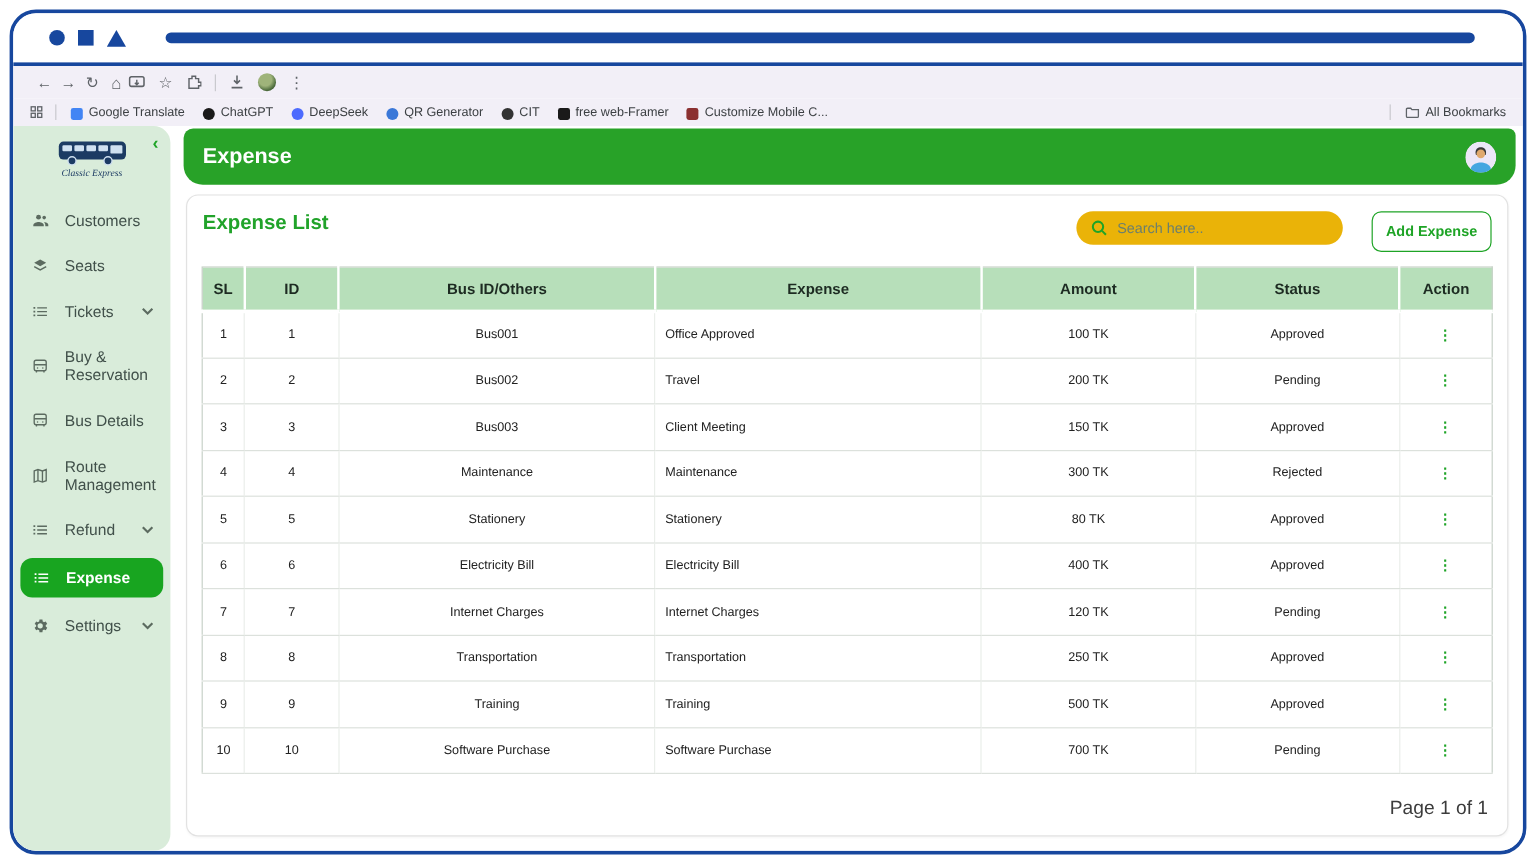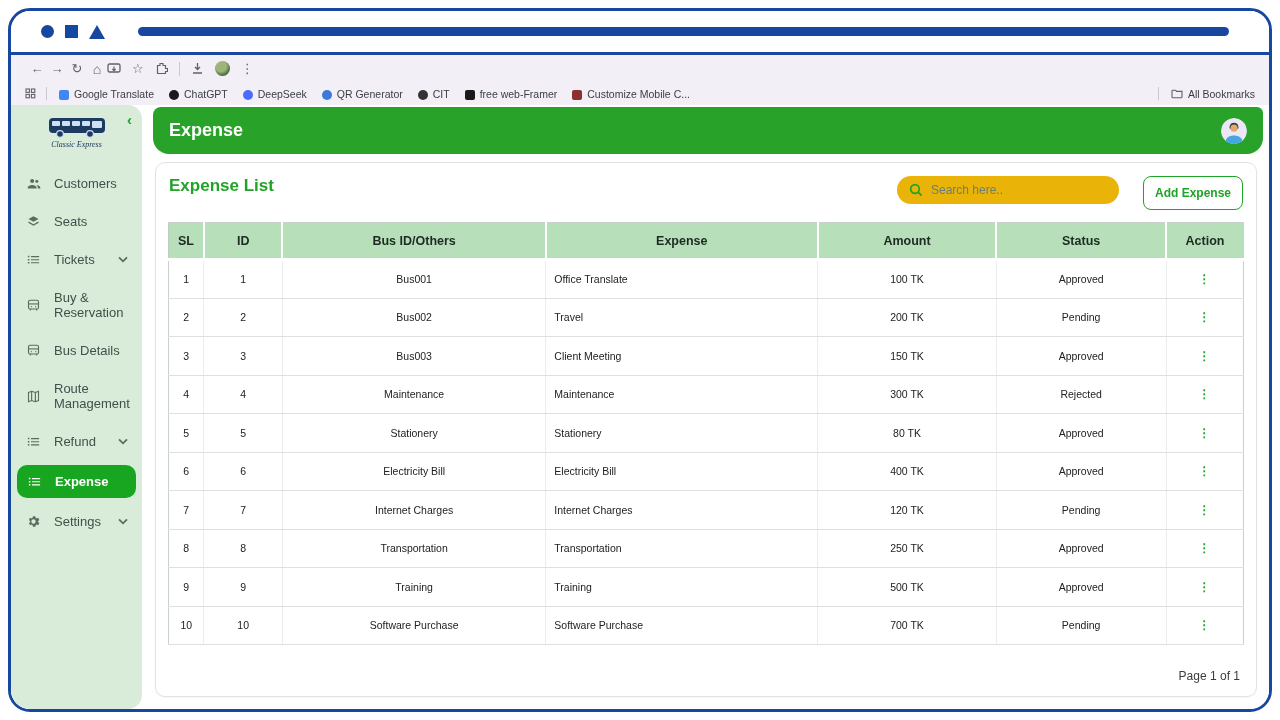--- a/index.html
+++ b/index.html
@@ -92,21 +92,21 @@
   thead th { background:#b7dfba; height:37px; font-size:12.5px; color:#1d2b22; font-weight:bold;
     border-left:2px solid #fff; border-bottom:3px solid #fff; text-align:center; }
   thead th:first-child { border-left:1px solid #c2cdc3; }
   table { border:1px solid #c8d2c9; }
   tbody td { height:38.5px; font-size:10.5px; color:#222; text-align:center;
     border-bottom:1px solid #dce1dc; border-left:1px solid #eaeeea; background:#fff; }
   tbody td.c-purpose { text-align:left; padding-left:8px; }
   tbody td:first-child { border-left:none; }
   .kebab { color:#1ea426; font-weight:bold; font-size:12px; letter-spacing:1px; cursor:pointer; }
 
-  .pagination { margin-top:auto; text-align:right; padding:10px 16px 13px; font-size:12px; color:#3c3c3c; }
+  .pagination { margin-top:auto; text-align:right; padding:10px 16px 13px; font-size:16px; color:#3c3c3c; }
 
   svg { display:block; }
 </style>
 </head>
 <body>
 
 <div class="frame">
 
   <div class="titlebar">
     <span class="shape circle"></span>
@@ -380,21 +380,21 @@
                 <th>Amount</th>
                 <th>Status</th>
                 <th>Action</th>
               </tr>
             </thead>
             <tbody>
                 <tr>
                   <td class="c-sl">1</td>
                   <td class="c-id">1</td>
                   <td class="c-bus">Bus001</td>
-                  <td class="c-purpose">Office Translate</td>
+                  <td class="c-purpose">Office Approved</td>
                   <td class="c-amount">100 TK</td>
                   <td class="c-status">Approved</td>
                   <td class="c-action"><span class="kebab">⋮</span></td>
                 </tr>
                 <tr>
                   <td class="c-sl">2</td>
                   <td class="c-id">2</td>
                   <td class="c-bus">Bus002</td>
                   <td class="c-purpose">Travel</td>
                   <td class="c-amount">200 TK</td>

